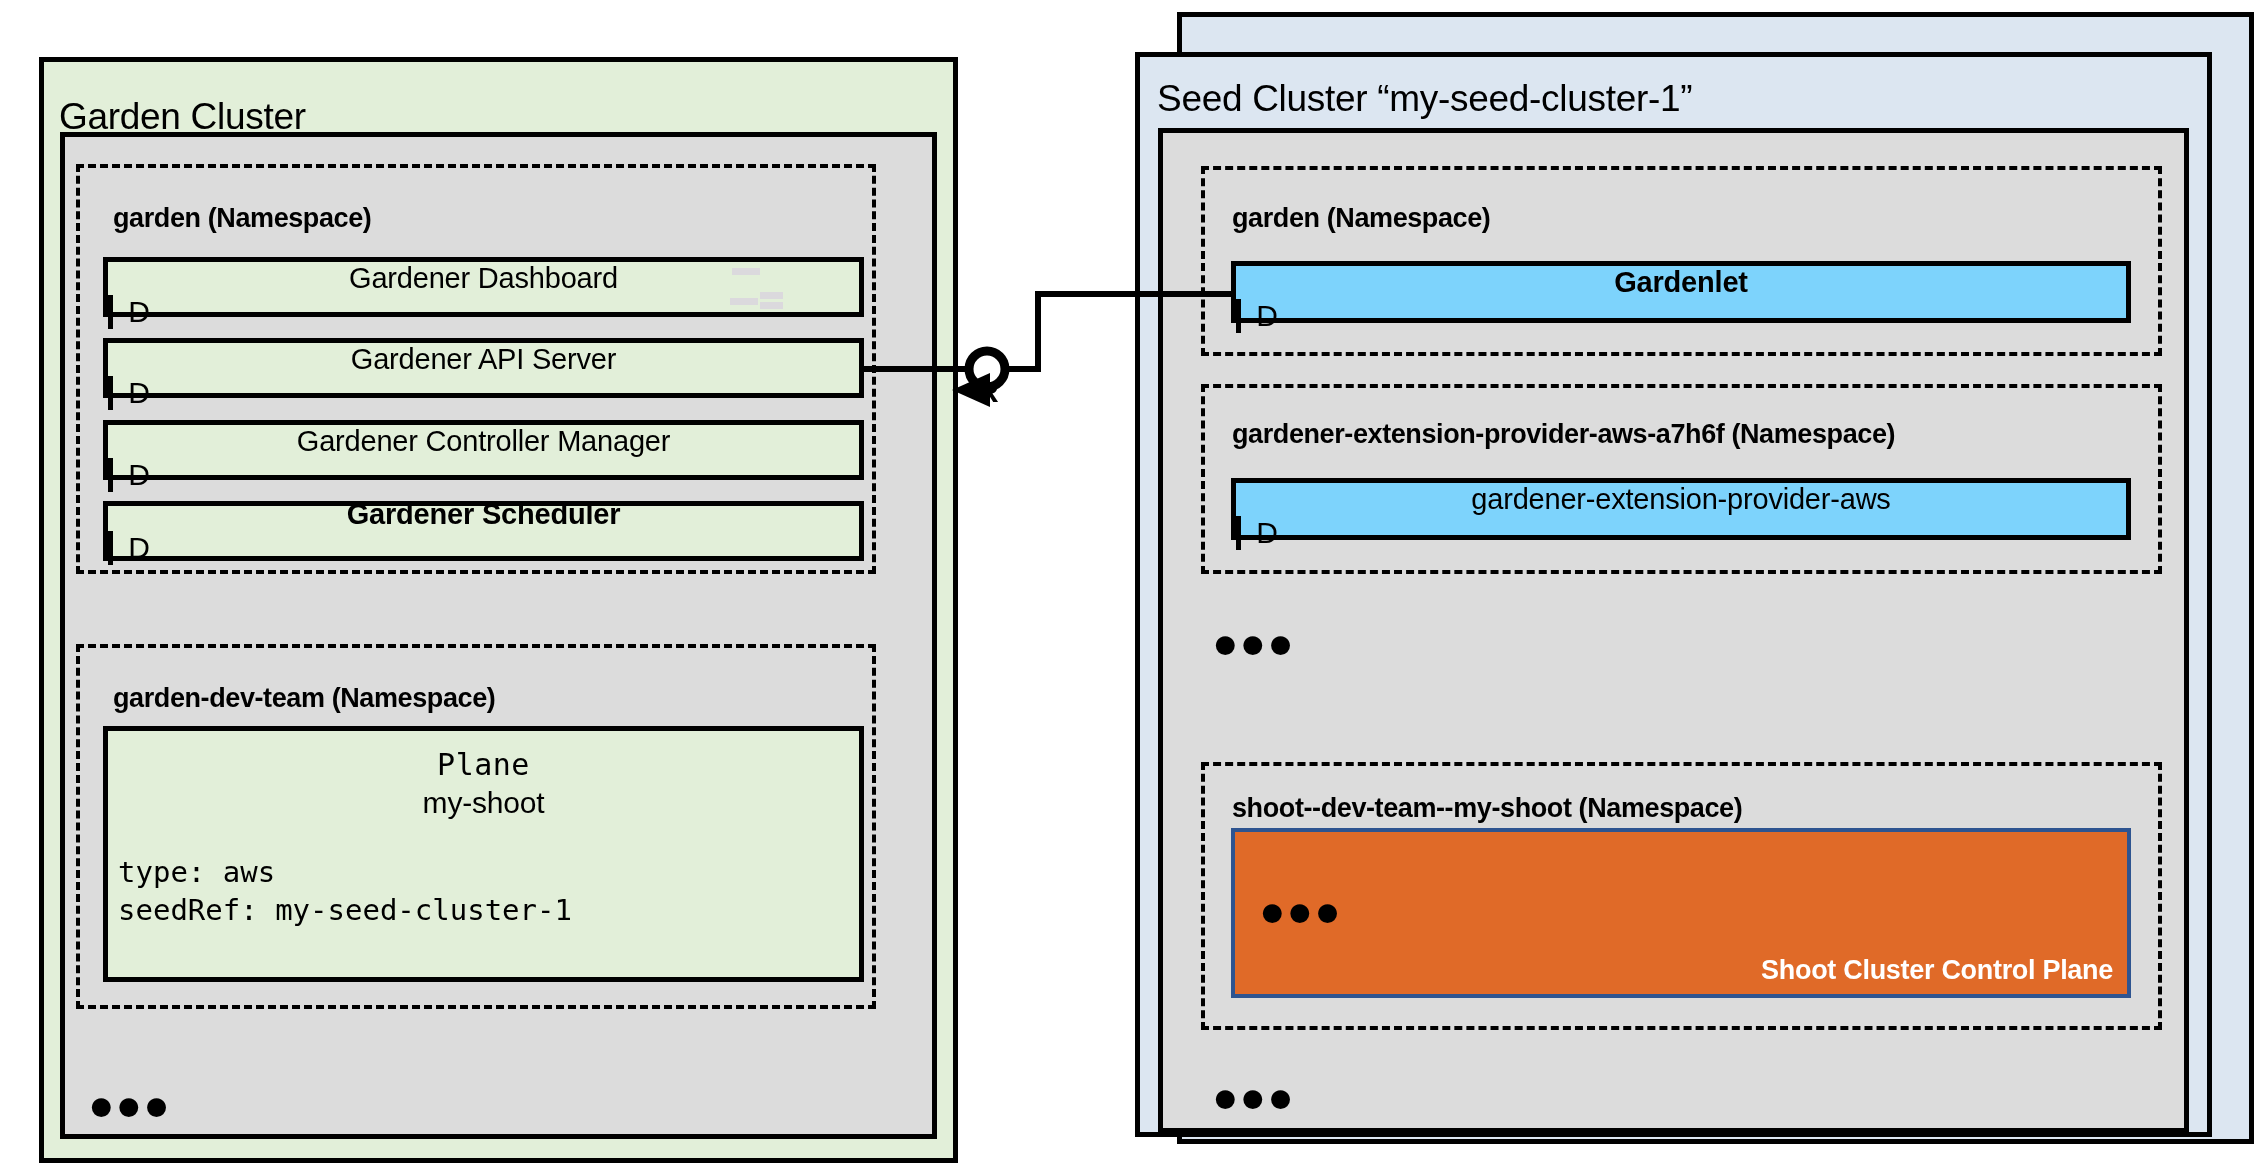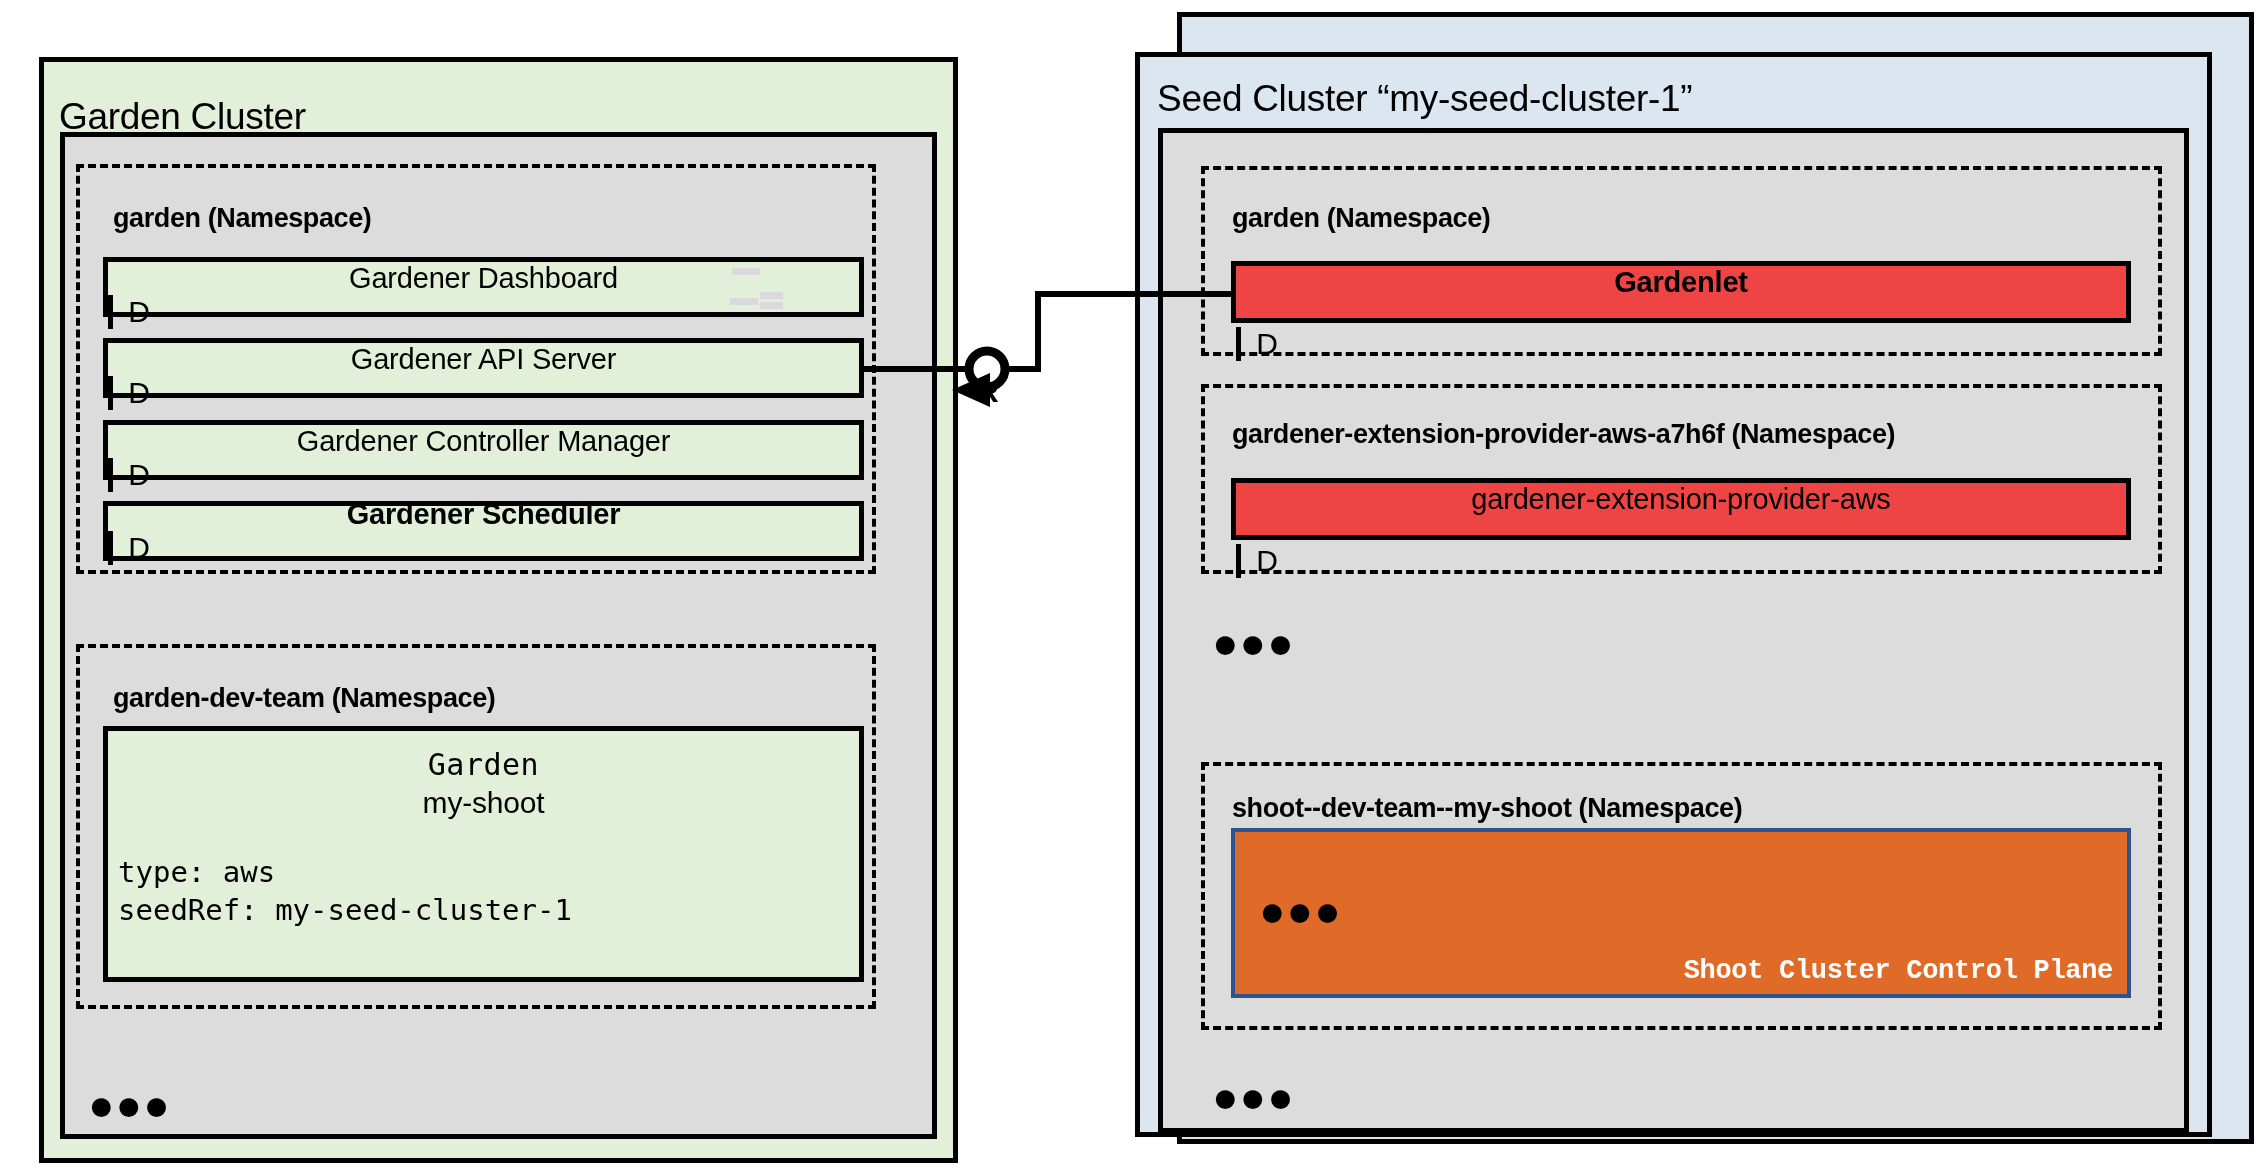--- a/index.html
+++ b/index.html
@@ -56,21 +56,21 @@
     letter-spacing: -0.4px;
   }
 
   
   .comp {
     display: flex;
     border: 5px solid #000000;
     background: #e2efd9;
     align-items: stretch;
   }
-  .comp.orange { background: #ef4444; gap: 28px; }
+  .comp.orange { background: #7dd3fc; }
   .comp-label {
     flex: 1 1 auto;
     display: flex;
     align-items: center;
     justify-content: center;
     font-size: 29px;
     white-space: nowrap;
     letter-spacing: -0.2px;
     position: relative;
   }
@@ -131,21 +131,20 @@
   }
   .cp-label {
     position: absolute;
     right: 14px;
     bottom: 8px;
     color: #ffffff;
     font-size: 27px;
     font-weight: bold;
     letter-spacing: -0.3px;
     white-space: nowrap;
-    font-family: Liberation Mono, monospace;
   }
 
   
   .dots {
     position: absolute;
     font-size: 44px;
     font-weight: bold;
     line-height: 0.4;
     letter-spacing: 1px;
     color: #000;
@@ -199,21 +198,21 @@
 
   <div class="abs comp" style="left:103px; top:501px; width:761px; height:60px;justify-content:center;">
     <div class="comp-label bold">Gardener Scheduler</div>
     <div class="comp-tag">D</div>
   </div>
 
   <div class="abs ns" style="left:76px; top:644px; width:800px; height:365px;"></div>
   <div class="ns-title" style="left:113px; top:683px;">garden-dev-team (Namespace)</div>
 
   <div class="resource" style="left:103px; top:726px; width:761px; height:256px;">
-    <div class="res-kind">Garden</div>
+    <div class="res-kind">Plane</div>
     <div class="res-name">my-shoot</div>
     <div class="res-spec">type: aws
 seedRef: my-seed-cluster-1</div>
   </div>
 
   <div class="dots" style="left:88px; top:1096px;">●●●</div>
 
   <div class="abs cluster blue" style="left:1135px; top:52px; width:1077px; height:1085px;"></div>
   <div class="cluster-title" style="left:1157px; top:78px;">Seed Cluster “my-seed-cluster-1”</div>
 

